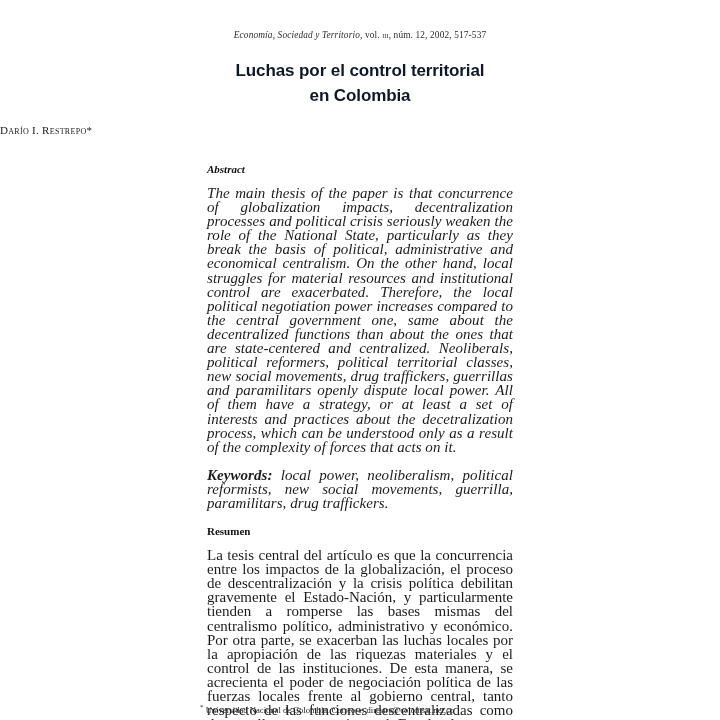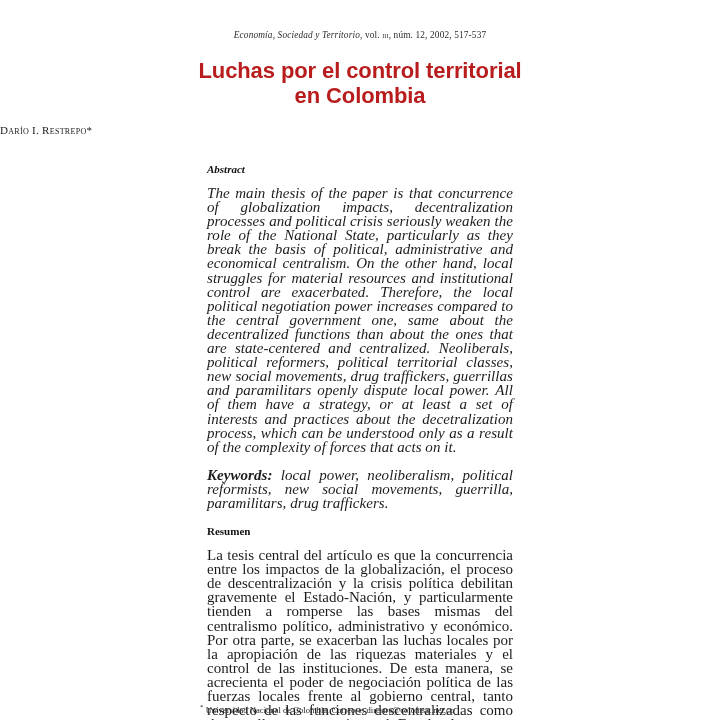--- a/index.html
+++ b/index.html
@@ -51,23 +51,23 @@
   .title-block {
     position: absolute;
     top: 58px;
     left: 100px;
     width: 520px;
     text-align: center;
   }
   .title-line {
     font-family: "Liberation Sans", "DejaVu Sans", sans-serif;
     font-weight: bold;
-    font-size: 22px;
+    font-size: 17px;
     line-height: 25px;
-    color: #b91c1c;
+    color: #0f172a;
     letter-spacing: -0.1px;
   }
 
   
   .author {
     position: absolute;
     top: 124px;
     left: 0;
     width: 513px;
     text-align: left;

